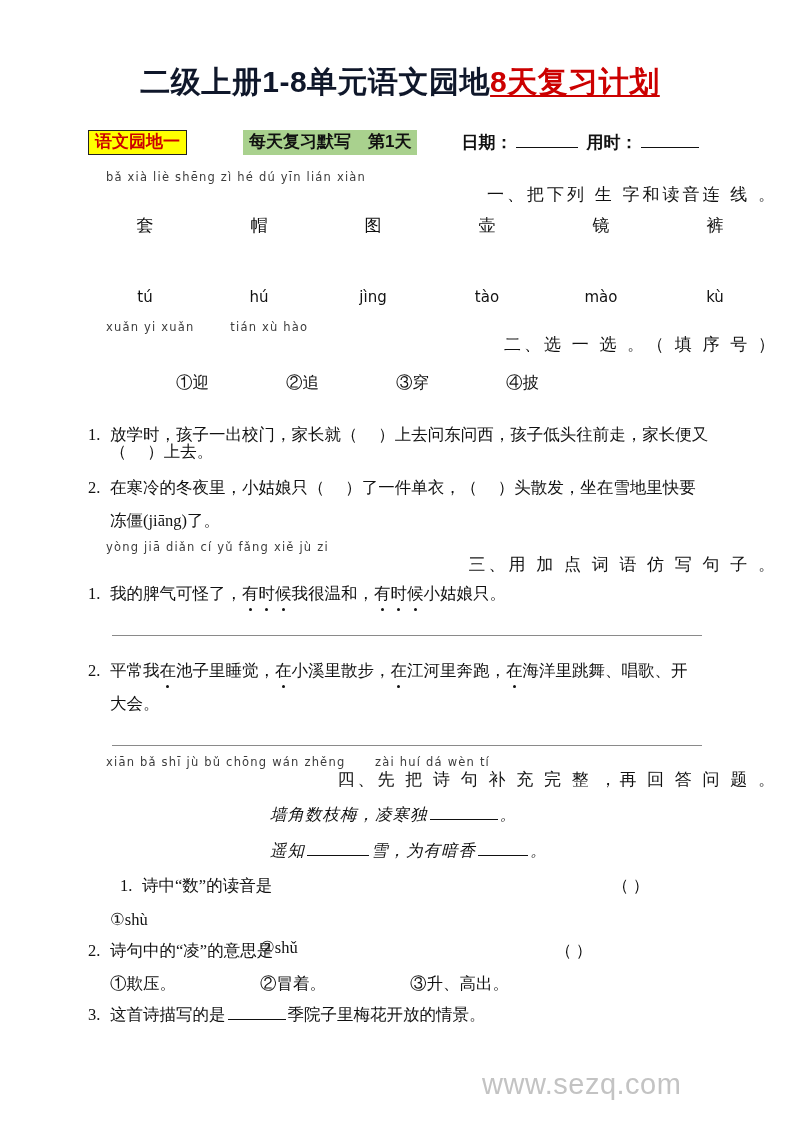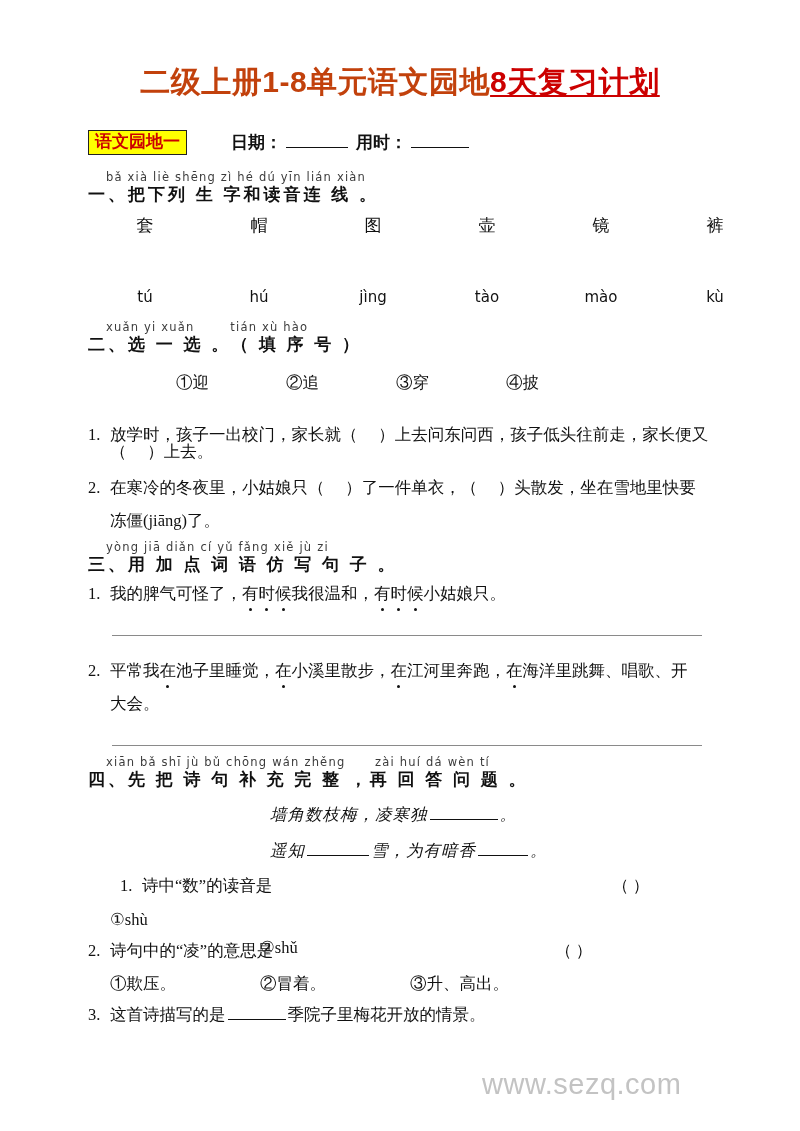--- a/index.html
+++ b/index.html
@@ -27,21 +27,21 @@
     position: absolute;
     left: 0; top: 62px;
     width: 800px;
     text-align: center;
     font-family: "Liberation Sans", "DejaVu Sans", sans-serif;
     font-weight: bold;
     font-size: 30px;
     letter-spacing: 0.5px;
     white-space: nowrap;
   }
-  .title .blk { color: #c2410c; }
+  .title .blk { color: #0f172a; }
   .title .red {
     color: #cc0000;
     text-decoration: underline;
     text-decoration-thickness: 2px;
     text-underline-offset: 3px;
   }
 
   
   .hdr {
     position: absolute;
@@ -98,25 +98,26 @@
   .sec .py {
     font-family: "DejaVu Sans", "Liberation Sans", sans-serif;
     font-size: 11.5px;
     color: #3b3b3b;
     letter-spacing: 1.2px;
     margin-left: 18px;
     line-height: 14px;
   }
   .sec .hd {
     font-family: "Liberation Sans", "DejaVu Sans", sans-serif;
-    font-weight: bold;
+    font-weight: normal;
     font-size: 17px;
     color: #111111;
     letter-spacing: 3px;
     line-height: 21px;
+    text-align: right;
   }
 
   
   .line {
     position: absolute;
     left: 88px;
     font-size: 16.5px;
     line-height: 22px;
     color: #111111;
     white-space: nowrap;
@@ -225,20 +226,21 @@
 <body>
 
 <div class="page">
 
   <div class="title">
     <span class="blk">二级上册1-8单元语文园地</span><span class="red">8天复习计划</span>
   </div>
 
   <div class="hdr">
     <span class="tag-yellow">语文园地一</span>
+    <span class="tag-green">每天复习默写　第1天</span>
     <span class="hdr-meta">
       <span class="lbl">日期：</span>
         <span class="ul-long"></span>
         <span class="lbl">用时：</span>
         <span class="ul-long short"></span>
     </span>
   </div>
 
   <div class="sec" style="top:170px;">
     <div class="py">bǎ xià liè shēng zì hé dú yīn lián xiàn</div>

